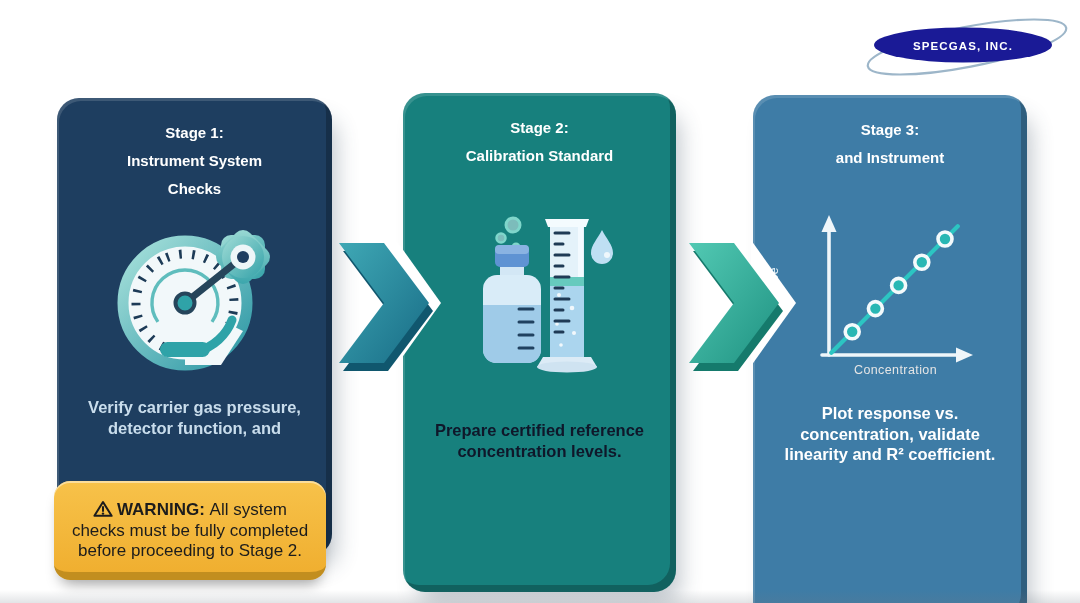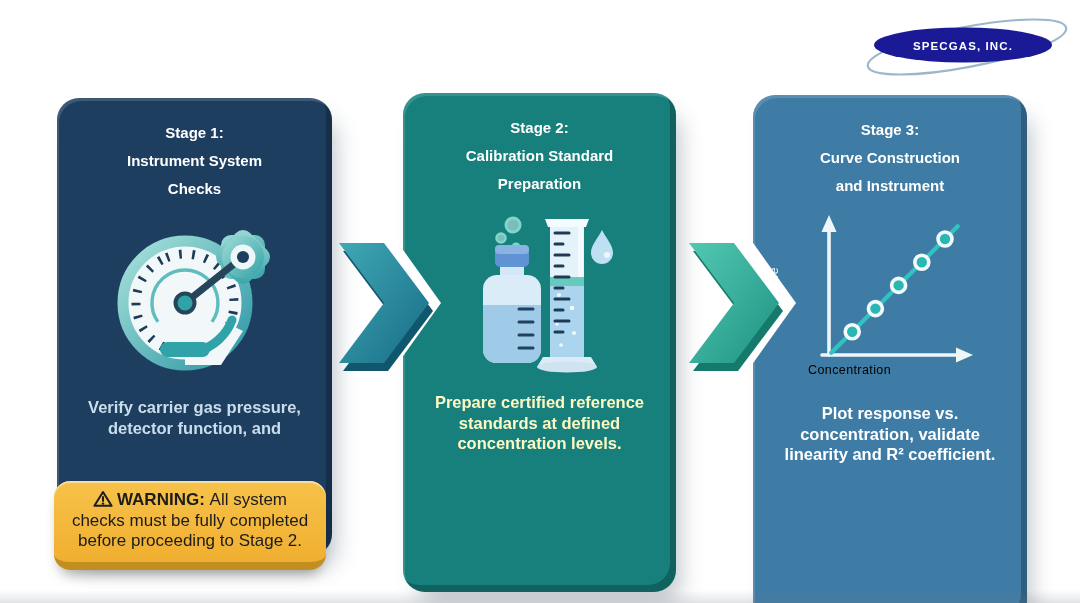--- a/index.html
+++ b/index.html
@@ -16,42 +16,42 @@
                inset -6px -7px 0 rgba(0,0,0,.24),
                10px 16px 22px -6px rgba(45,65,85,.30);}
   .card-1{left:57px;top:98px;width:275px;height:458px;background:#1E3E60;}
   .card-2{left:403px;top:93px;width:273px;height:499px;background:#17807D;}
   .card-3{left:753px;top:95px;width:274px;height:528px;background:#3E7CA6;}
   .stage-title{position:absolute;left:0;right:0;top:21px;
     font-size:15px;line-height:28px;font-weight:bold;color:#fff;}
   .stage-desc{position:absolute;left:0;right:0;
     font-size:16.5px;line-height:20.5px;font-weight:700;}
   .card-1 .stage-desc{top:299px;color:#C9DDEC;}
-  .card-2 .stage-desc{top:299px;color:#fef9c3;}
+  .card-2 .stage-desc{top:327px;color:#0f172a;}
   .card-3 .stage-desc{top:308px;color:#ffffff;}
   .icon-svg{position:absolute;}
   
   .warning-box{position:absolute;left:-3px;top:383px;width:272px;height:72px;
     background:linear-gradient(180deg,#F7C24A,#F0AF30);
     border-radius:16px;border-bottom:8px solid #C28E1F;
     box-shadow:inset 0 2px 0 rgba(255,255,255,.45), 0 10px 14px -6px rgba(0,0,0,.35);
-    color:#1C1C1C;font-size:17px;line-height:20.5px;padding-top:9px;}
+    color:#1C1C1C;font-size:17px;line-height:20.5px;padding-top:19px;}
   .warning-box b{font-weight:bold;}
   .warn-icon{display:inline-block;vertical-align:-3px;margin-right:4px;}
   
   .arrow-svg,.notch-svg{position:absolute;}
   
   .axis{stroke:#EFF6FA;stroke-width:3.6;stroke-linecap:round;}
   .axis-head{fill:#EFF6FA;}
   .trend{stroke:#2CC5C2;stroke-width:4.2;stroke-linecap:round;}
   .pt{fill:#29B7B4;stroke:#F4FAFC;stroke-width:3.6;}
   .chart-ylabel{position:absolute;left:-39px;top:195px;width:120px;text-align:center;
     transform:rotate(-90deg);font-size:12.5px;letter-spacing:.4px;color:#EAF3F8;}
-  .chart-xlabel{position:absolute;left:55px;top:268px;width:175px;text-align:left;
-    font-size:12.5px;letter-spacing:.4px;color:#000000;}
+  .chart-xlabel{position:absolute;left:55px;top:268px;width:175px;text-align:center;
+    font-size:12.5px;letter-spacing:.4px;color:#e5e5e5;}
   
   .logo-svg{position:absolute;left:860px;top:10px;}
   .logo-text{font-size:11.5px;font-weight:bold;letter-spacing:1.1px;fill:#ffffff;}
 </style>
 </head>
 <body>
 
 <div id="canvas">
 
   <svg class="logo-svg" width="215" height="74" viewBox="0 0 215 74">
@@ -122,21 +122,20 @@
       </div>
       <div>checks must be fully completed</div>
       <div>before proceeding to Stage 2.</div>
     </div>
   </section>
 
   <section class="card card-2">
     <div class="stage-title">
       <div>Stage 2:</div>
       <div>Calibration Standard</div>
-      <div>Preparation</div>
     </div>
 
     <svg class="icon-svg" style="left:72px;top:116px;" width="140" height="164" viewBox="0 0 140 164">
 
       <g stroke="#7FD6CB" fill="#CFEDEE" fill-opacity=".55">
         <circle cx="38" cy="16" r="7" stroke-width="3"></circle>
         <circle cx="26" cy="29" r="4.5" stroke-width="2.5"></circle>
         <circle cx="41" cy="38" r="3.4" stroke-width="2.2"></circle>
       </g>
 
@@ -185,29 +184,27 @@
           <line x1="44" y1="100" x2="58" y2="100"></line>
             <line x1="44" y1="113" x2="58" y2="113"></line>
           <line x1="44" y1="126" x2="58" y2="126"></line>
             <line x1="44" y1="139" x2="58" y2="139"></line>
         </g>
       </g>
     </svg>
 
     <div class="stage-desc">
       <div>Prepare certified reference</div>
-      <div>standards at defined</div>
       <div>concentration levels.</div>
     </div>
   </section>
 
   <section class="card card-3">
     <div class="stage-title">
       <div>Stage 3:</div>
-      <div>Curve Construction</div>
       <div>and Instrument</div>
     </div>
 
     <svg class="icon-svg" style="left:55px;top:112px;" width="175" height="175" viewBox="0 0 175 175">
       <line class="axis" x1="21" y1="148" x2="21" y2="24"></line>
       <polygon class="axis-head" points="21,8 13.5,25 28.5,25"></polygon>
       <line class="axis" x1="14" y1="148" x2="150" y2="148"></line>
       <polygon class="axis-head" points="165,148 148,140.5 148,155.5"></polygon>
       <g id="plot-area">
           <line x1="23.32" y1="145.68" x2="149.76" y2="19.24000000000001" class="trend"></line>

